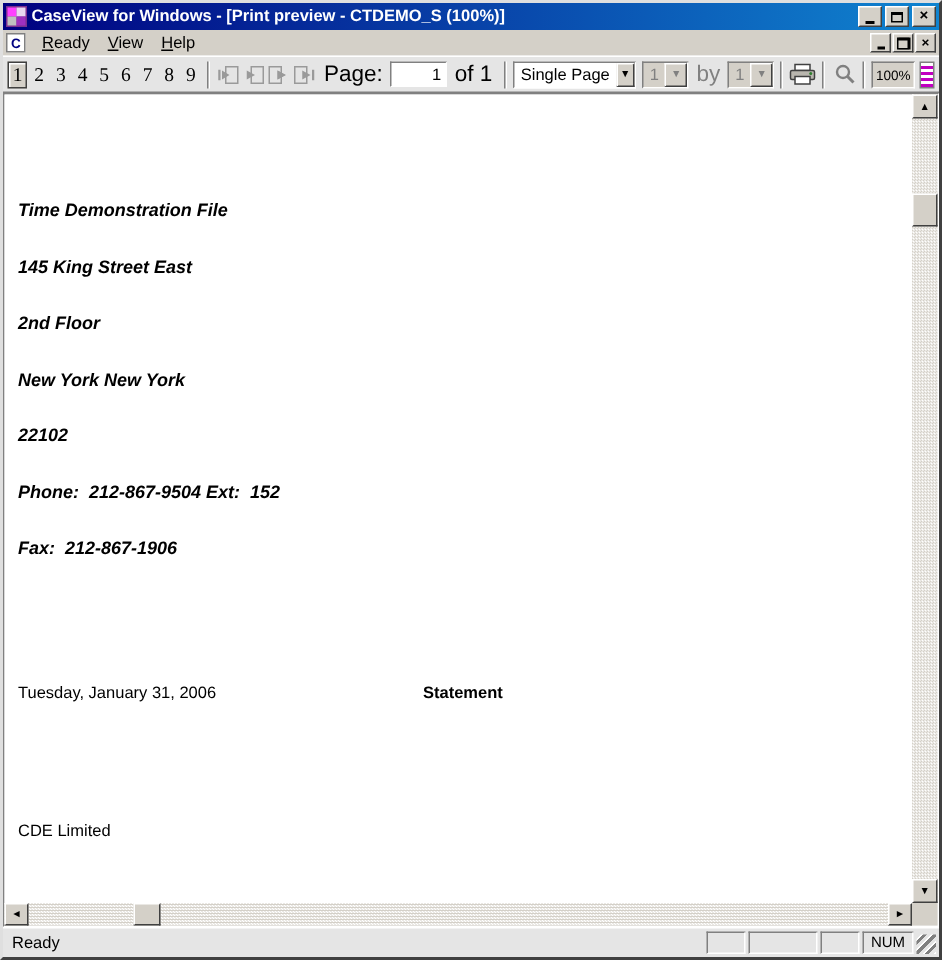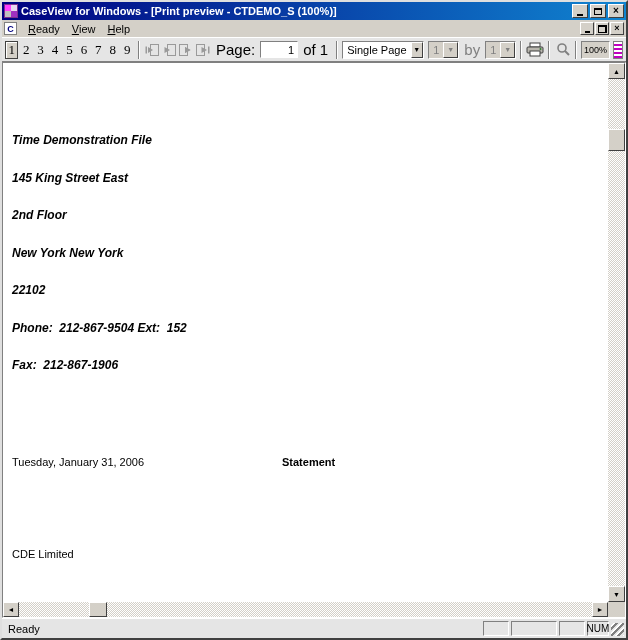--- a/index.html
+++ b/index.html
@@ -70,21 +70,21 @@
   .date-row { display:flex; margin-top:23px; line-height:13px; }
   .date-text { width:270px; }
   .stmt { font-weight:bold; }
   .client-block { margin-top:17px; line-height:13px; }
 
   
   .statusbar { height:20px; flex:0 0 auto; display:flex; align-items:center; font-size:11px; padding:2px 2px 2px 2px; gap:2px; border-top:1px solid #fff; }
   .status-ready { flex:1 1 auto; padding-left:4px; }
   .status-panel { height:15px; border:1px solid; border-color:#808080 #fff #fff #808080; }
   .sp1 { width:26px; } .sp2 { width:46px; } .sp3 { width:26px; }
-  .sp-num { width:22px; font-size:10px; display:flex; align-items:center; justify-content:center; }
+  .sp-num { width:34px; font-size:10px; display:flex; align-items:center; justify-content:center; }
   .grip { width:13px; height:13px; align-self:flex-end; background:repeating-linear-gradient(135deg, transparent 0 2px, #fff 2px 3px, #808080 3px 5px); }
 
   svg { display:block; }
 </style>
 </head>
 <body>
 
 <div class="window">
 
   <div class="titlebar">

